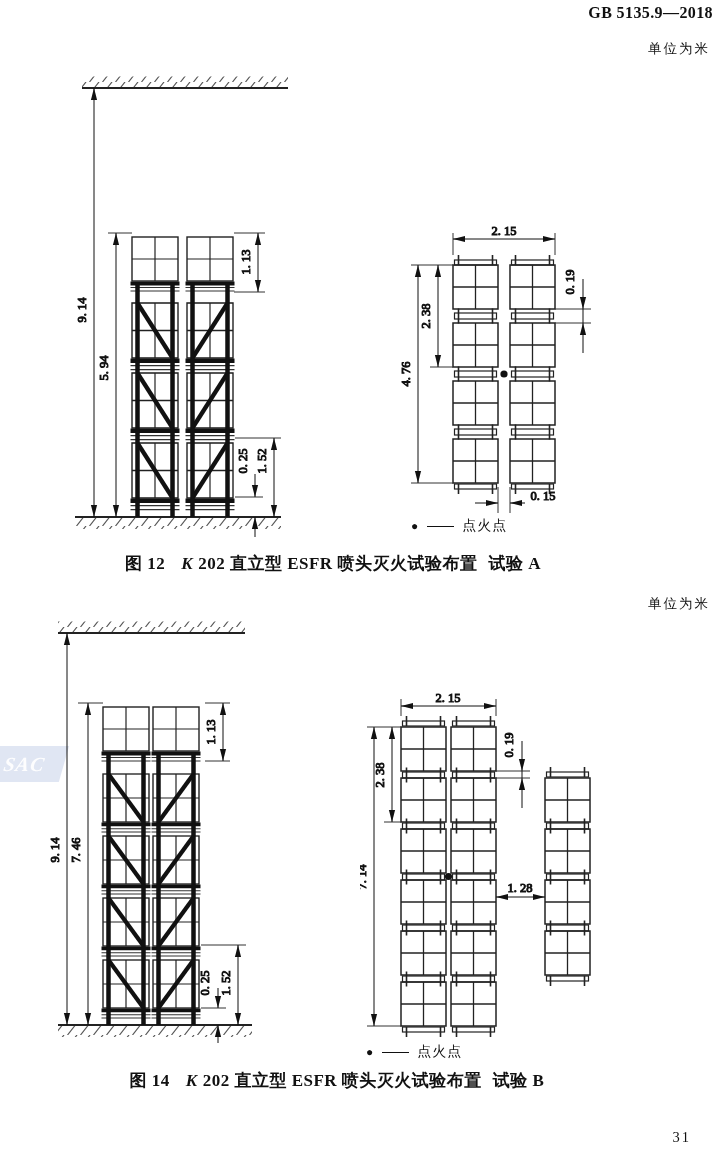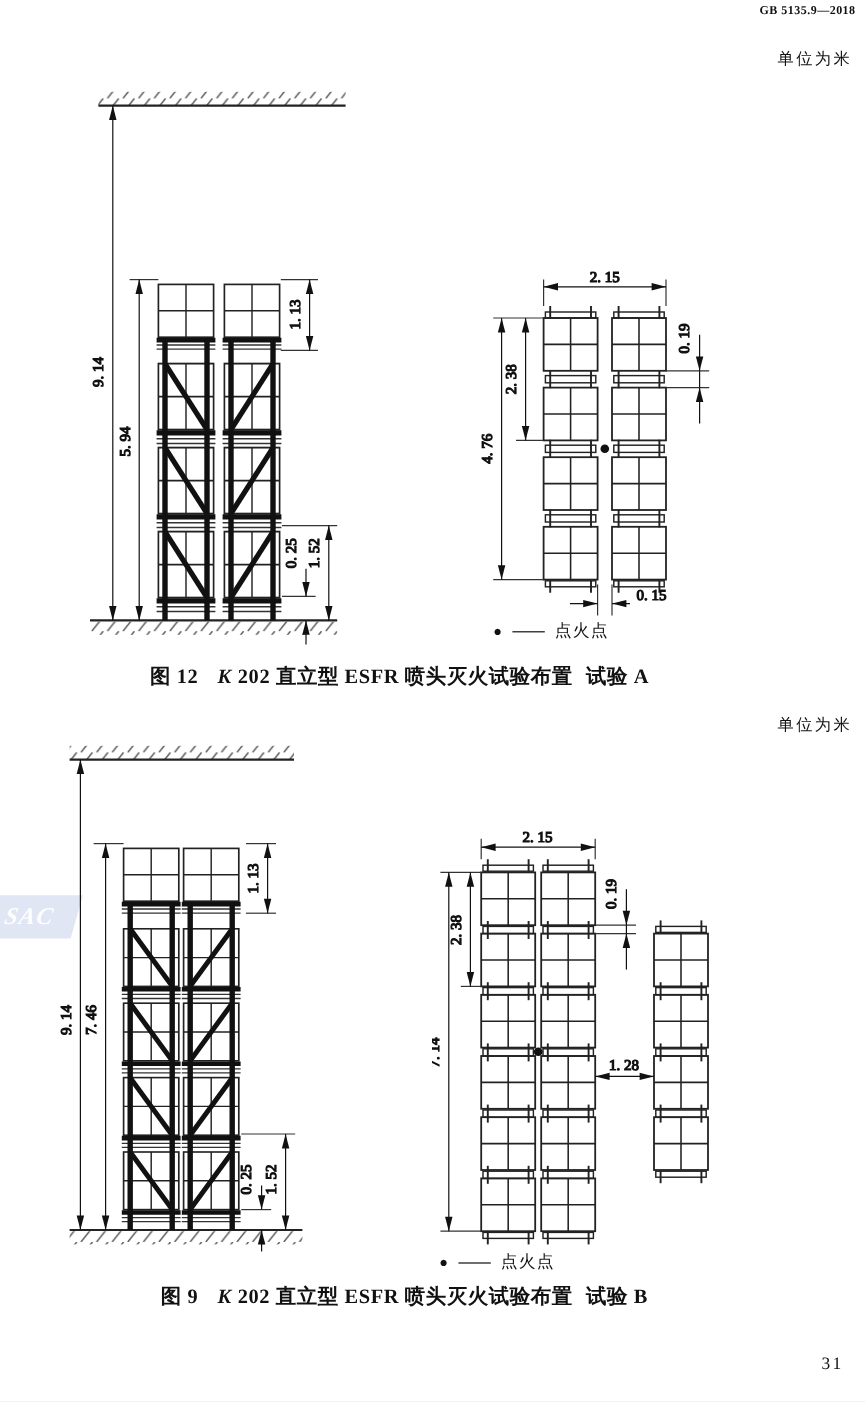--- a/index.html
+++ b/index.html
@@ -1,29 +1,29 @@
 <!DOCTYPE html>
 <html><head>
 <meta charset="utf-8">
 <style>
   html,body{margin:0;padding:0;background:#e8e8e8;}
   #page{position:relative;width:721px;height:1168px;background:#ffffff;overflow:hidden;
         font-family:"Liberation Serif","DejaVu Serif",serif;color:#111;}
   .abs{position:absolute;}
-  .hdr{top:4px;right:8px;font-weight:bold;font-size:10px;letter-spacing:.4px;}
+  .hdr{top:4px;right:8px;font-weight:bold;font-size:16px;letter-spacing:.4px;}
   .unit{right:11px;font-size:13.5px;letter-spacing:2px;text-align:center;}
   .unit1{top:40px;} .unit2{top:595px;}
   .legend{display:flex;align-items:center;font-size:14px;letter-spacing:1px;}
   .legend .dot{font-size:12px;line-height:1;}
   .legend .dashline{display:inline-block;width:27px;border-top:1.5px solid #111;margin:0 8px;}
   .caption{text-align:center;font-size:17px;font-weight:bold;letter-spacing:.5px;}
   .caption .cap-no{margin-right:16px;}
   .caption .cap-k{font-style:italic;margin-right:5px;font-family:"Liberation Serif",serif;}
   .caption .cap-test{margin-left:11px;}
-  .pagenum{top:1129px;right:18px;font-size:14.5px;letter-spacing:2px;}
+  .pagenum{top:1129px;right:30px;font-size:14.5px;letter-spacing:2px;}
   .wm{top:746px;left:-8px;width:72px;height:36px;transform:skewX(-16deg);
       background:rgba(112,140,200,.22);display:flex;align-items:center;}
   .wm span{font-style:italic;font-weight:bold;font-size:20px;color:rgba(255,255,255,.92);
            padding-left:12px;letter-spacing:1px;transform:skewX(6deg);}
   svg{display:block;}
   svg text.dim{font-family:"Liberation Serif","DejaVu Serif",serif;font-size:12.5px;fill:#111;}
 </style>
 </head>
 <body>
 
@@ -350,17 +350,17 @@
     </g>
   </svg>
 
   <div class="abs legend" style="left:366px;top:1043px">
     <span class="dot">●</span>
     <span class="dashline"></span>
     <span>点火点</span>
   </div>
 
   <div class="abs caption" style="top:1069px;left:0;width:674px">
-    <span class="cap-no">图 9</span><span class="cap-k">K</span><span class="cap-body">202 直立型 ESFR 喷头灭火试验布置</span><span class="cap-test">试验 B</span>
+    <span class="cap-no">图 14</span><span class="cap-k">K</span><span class="cap-body">202 直立型 ESFR 喷头灭火试验布置</span><span class="cap-test">试验 B</span>
   </div>
 
   <div class="abs pagenum">31</div>
 </div>
 
 </body></html>

